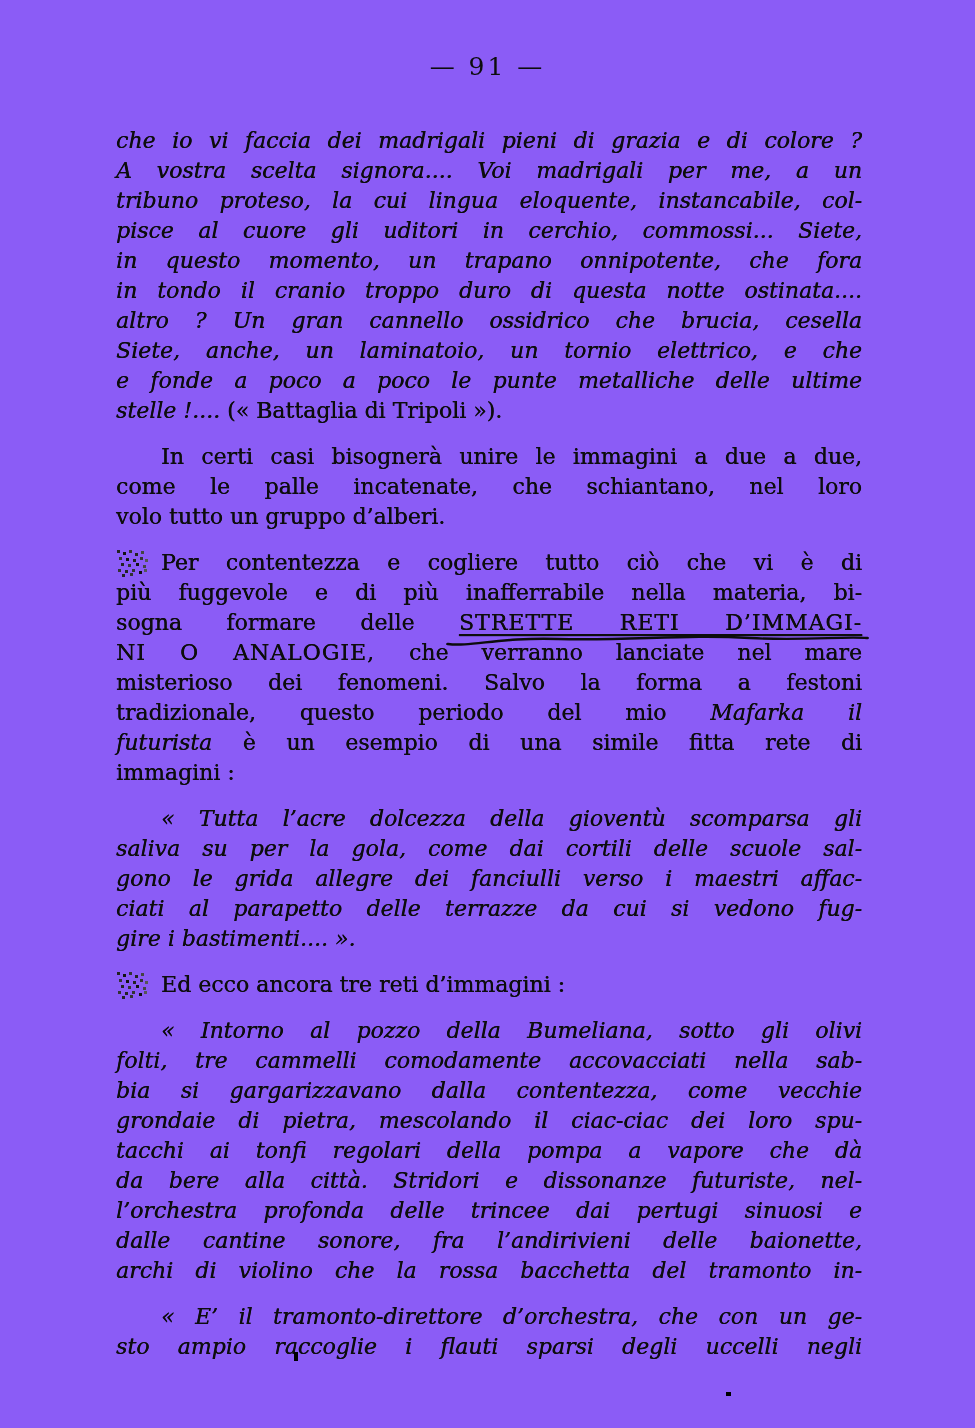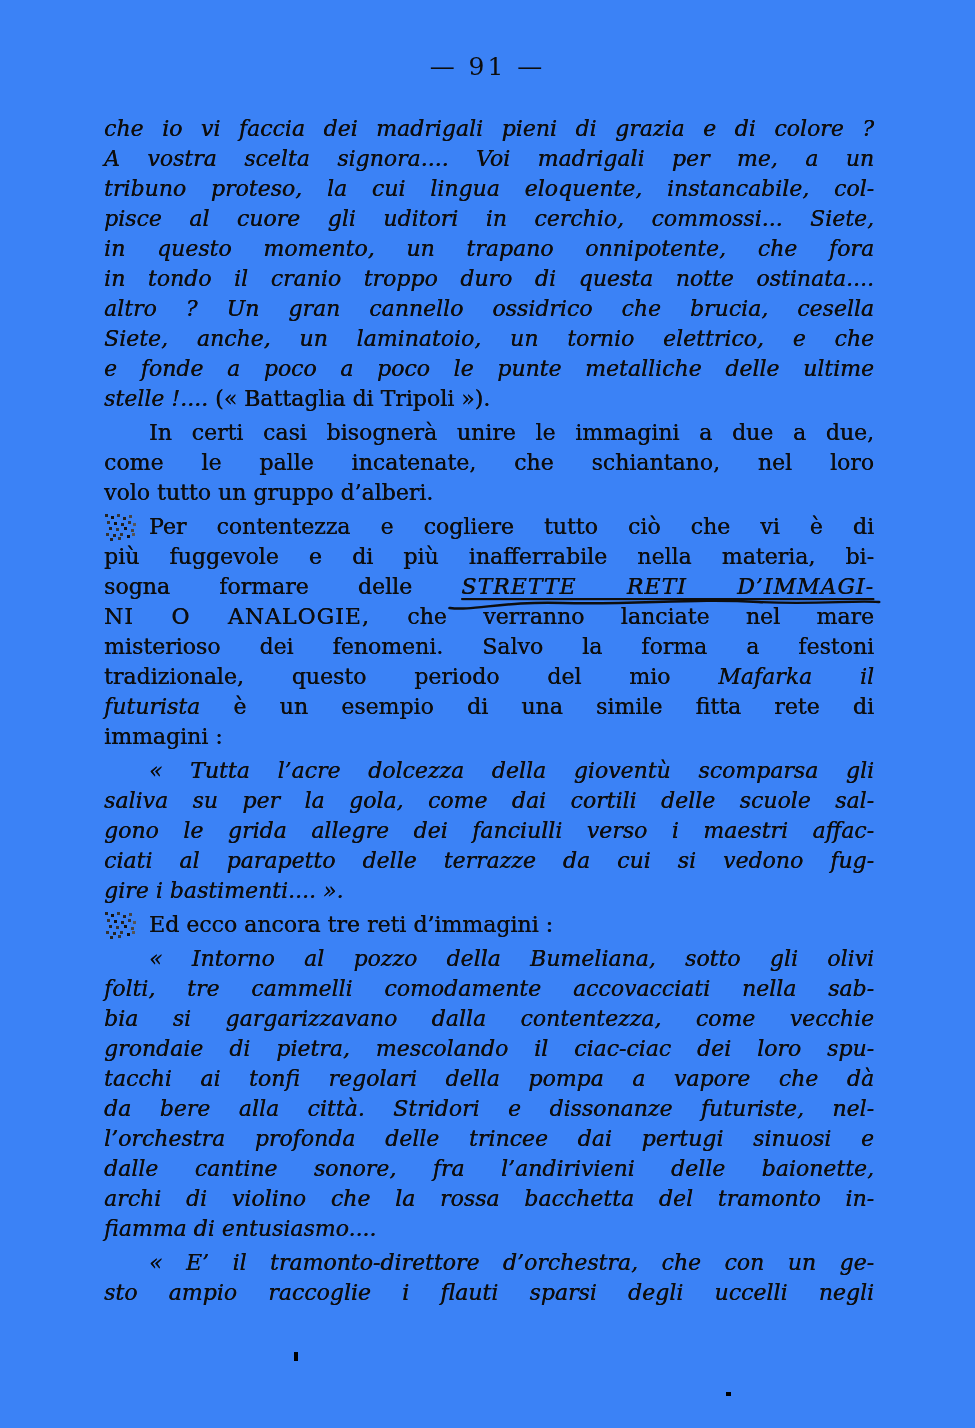--- a/index.html
+++ b/index.html
@@ -1,39 +1,39 @@
 <!DOCTYPE html>
 <html><head>
 <meta charset="utf-8">
 <style>
   html,body{margin:0;padding:0;background:#e8e8e8;}
   .sheet{
     position:relative;
     width:975px;height:1428px;
-    background:#3b82f6;
+    background:#8b5cf6;
     overflow:hidden;
     font-family:"DejaVu Serif", serif;
     color:#0d0d0d;
   }
   .pagenum{
     position:absolute;top:52px;left:0;width:100%;
     text-align:center;font-size:25px;letter-spacing:3px;
   }
   .text{
     position:absolute;left:100px;top:110px;width:778px;
     font-size:22px;line-height:30px;
     text-shadow:0.35px 0.2px 0 currentColor;
   }
-  .para{margin:4px;padding:0;}
+  .para{margin:16px;padding:0;}
   .line{display:block;}
   .j{text-align:justify;text-align-last:justify;}
   .ind{text-indent:45px;}
   .it{font-style:italic;}
   .caps{letter-spacing:1px;}
-  .ul{ text-decoration:underline; text-decoration-thickness:2px; text-underline-offset:4px;font-style:italic; }
+  .ul{ text-decoration:underline; text-decoration-thickness:2px; text-underline-offset:4px; }
   .rel{position:relative;display:inline;}
   .wavy{
     position:absolute;left:-14px;bottom:-12px;
     width:calc(100% + 22px);height:16px;overflow:visible;
   }
   .smudge{
     display:inline-block;position:relative;
     width:34px;height:26px;vertical-align:-5px;margin-right:11px;
   }
   .smudge::before{
@@ -104,21 +104,20 @@
     <div class="para it">
       <span class="line j ind">« Intorno al pozzo della Bumeliana, sotto gli olivi</span>
       <span class="line j">folti, tre cammelli comodamente accovacciati nella sab-</span>
       <span class="line j">bia si gargarizzavano dalla contentezza, come vecchie</span>
       <span class="line j">grondaie di pietra, mescolando il ciac-ciac dei loro spu-</span>
       <span class="line j">tacchi ai tonfi regolari della pompa a vapore che dà</span>
       <span class="line j">da bere alla città. Stridori e dissonanze futuriste, nel-</span>
       <span class="line j">l’orchestra profonda delle trincee dai pertugi sinuosi e</span>
       <span class="line j">dalle cantine sonore, fra l’andirivieni delle baionette,</span>
       <span class="line j">archi di violino che la rossa bacchetta del tramonto in-</span>
-      <span class="line">fiamma di entusiasmo....</span>
     </div>
 
     <div class="para it">
       <span class="line j ind">« E’ il tramonto-direttore d’orchestra, che con un ge-</span>
       <span class="line j">sto ampio raccoglie  i flauti sparsi degli uccelli negli</span>
     </div>
 
   </div>
 
   <div class="speck speck1"></div>

